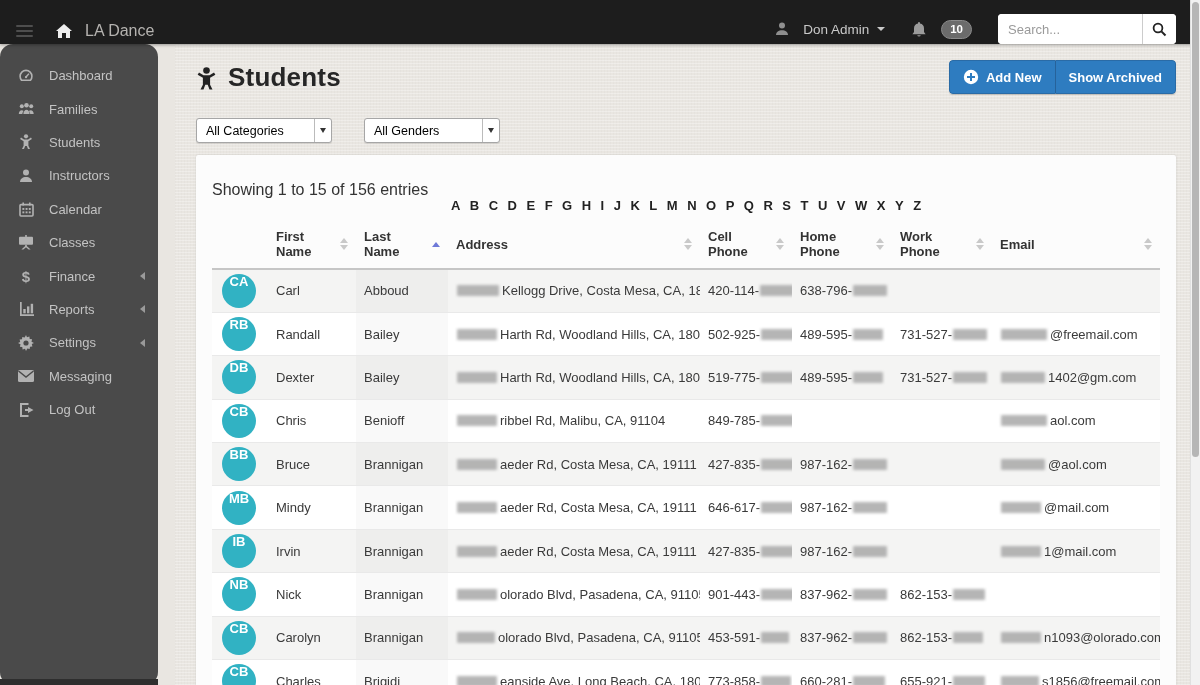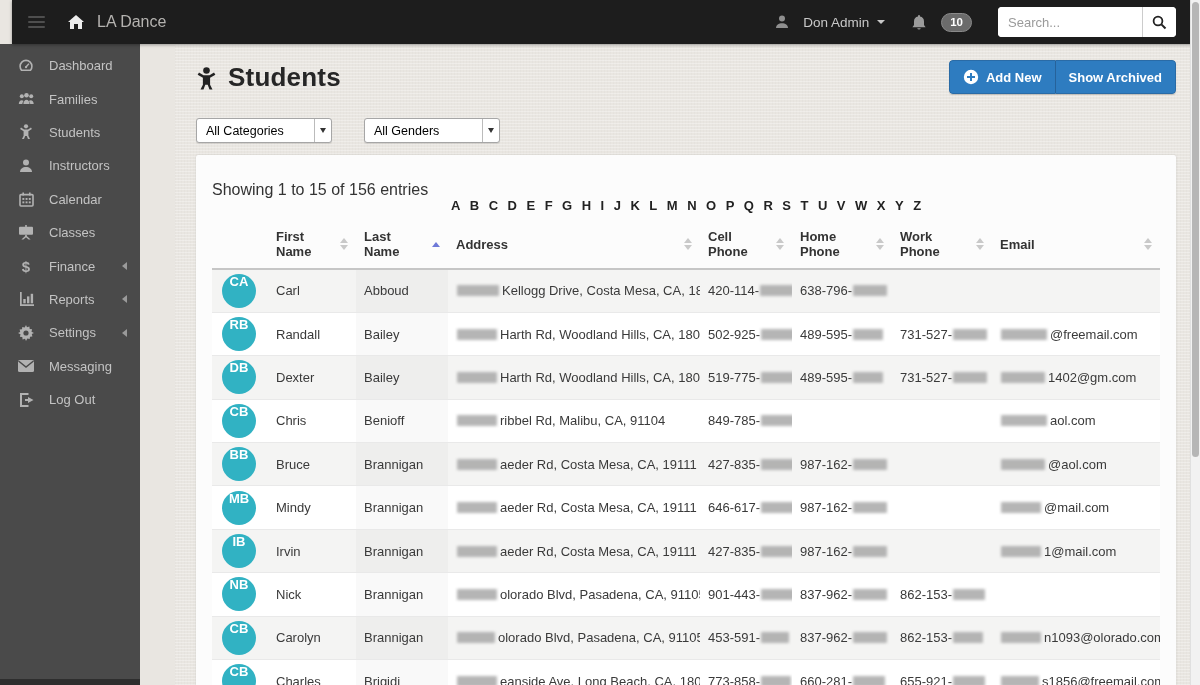--- a/index.html
+++ b/index.html
@@ -1,39 +1,39 @@
 <!DOCTYPE html>
 <html><head>
 <meta charset="utf-8">
 <style>
   * { margin:0; padding:0; box-sizing:border-box; }
   html,body { width:1200px; height:685px; overflow:hidden; }
   body { font-family:"Liberation Sans", sans-serif; background:#e9e6e1; position:relative; }
 
   
   .navbar { position:absolute; top:0; left:0; right:0; height:44px; background:#1d1d1d;
-    display:flex; align-items:center; justify-content:space-between; padding:0 24px 0 10px; z-index:20;
-    box-shadow:0 1px 3px rgba(0,0,0,.35);margin-left:12px; }
+    display:flex; align-items:flex-end; justify-content:space-between; padding:0 24px 0 10px; z-index:20;
+    box-shadow:0 1px 3px rgba(0,0,0,.35); }
   .nav-left { display:flex; align-items:center; gap:9px; }
   .hamburger { display:inline-block; padding:4px 6px; cursor:pointer; }
   .hamburger i { display:block; width:17px; height:2px; background:#4e4e4e; margin:3px 0; border-radius:1px; }
   .home-ic { display:flex; align-items:center; margin-left:8px; cursor:pointer; }
   .brand { color:#b5b3b0; font-size:16px; margin-left:4px; }
   .nav-right { display:flex; align-items:center; gap:14px; }
   .user-menu { color:#c9c9c9; font-size:13.5px; display:flex; align-items:center; gap:8px; cursor:pointer; }
   .caret-down { width:0; height:0; border-left:4px solid transparent; border-right:4px solid transparent; border-top:4px solid #c9c9c9; }
   .bell { display:flex; align-items:center; margin-left:12px; cursor:pointer; }
   .pill { background:#6b6b6b; color:#fff; font-size:11.5px; font-weight:bold; padding:2.5px 8px; border-radius:10px; border:1px solid #8a8a8a; cursor:pointer; }
   .search { display:flex; background:#fff; border-radius:4px; overflow:hidden; height:30px; width:178px; margin-left:12px; }
   .search input { flex:1; border:0; outline:0; padding:0 10px; font-size:13px; color:#333; min-width:0; font-family:inherit; }
   .search input::placeholder { color:#9a9a9a; }
   .search button { width:34px; background:#fff; border:0; border-left:1px solid #ccc; display:flex; align-items:center; justify-content:center; cursor:pointer; }
 
   
-  .sidebar { position:absolute; top:44px; left:0; bottom:0; width:140px; background:#4a4a4a; padding-top:5px; z-index:10; }
+  .sidebar { position:absolute; top:44px; left:0; bottom:0; width:158px; background:#4a4a4a; padding-top:15px; z-index:10;border-radius:13px; }
   .sidebar::after { content:""; position:absolute; left:0; right:0; bottom:0; height:6px; background:#2e2e2e; }
   .side-item { display:flex; align-items:center; height:33.4px; padding:0 13px 0 16px; color:#c3c3c3; font-size:13px; cursor:pointer; }
   .side-icon { width:20px; margin-right:13px; display:flex; justify-content:center; align-items:center; }
   .side-icon svg { fill:#b2b2b2; }
   .side-caret { margin-left:auto; width:0; height:0; border-top:4px solid transparent; border-bottom:4px solid transparent; border-right:5px solid #9a9a9a; }
 
   
   .main { position:absolute; left:175px; top:44px; right:0; bottom:0; overflow:hidden;
     background-color:#e9e6e1;
     background-image:repeating-linear-gradient(0deg, rgba(255,255,255,.30) 0 1px, transparent 1px 3px),

